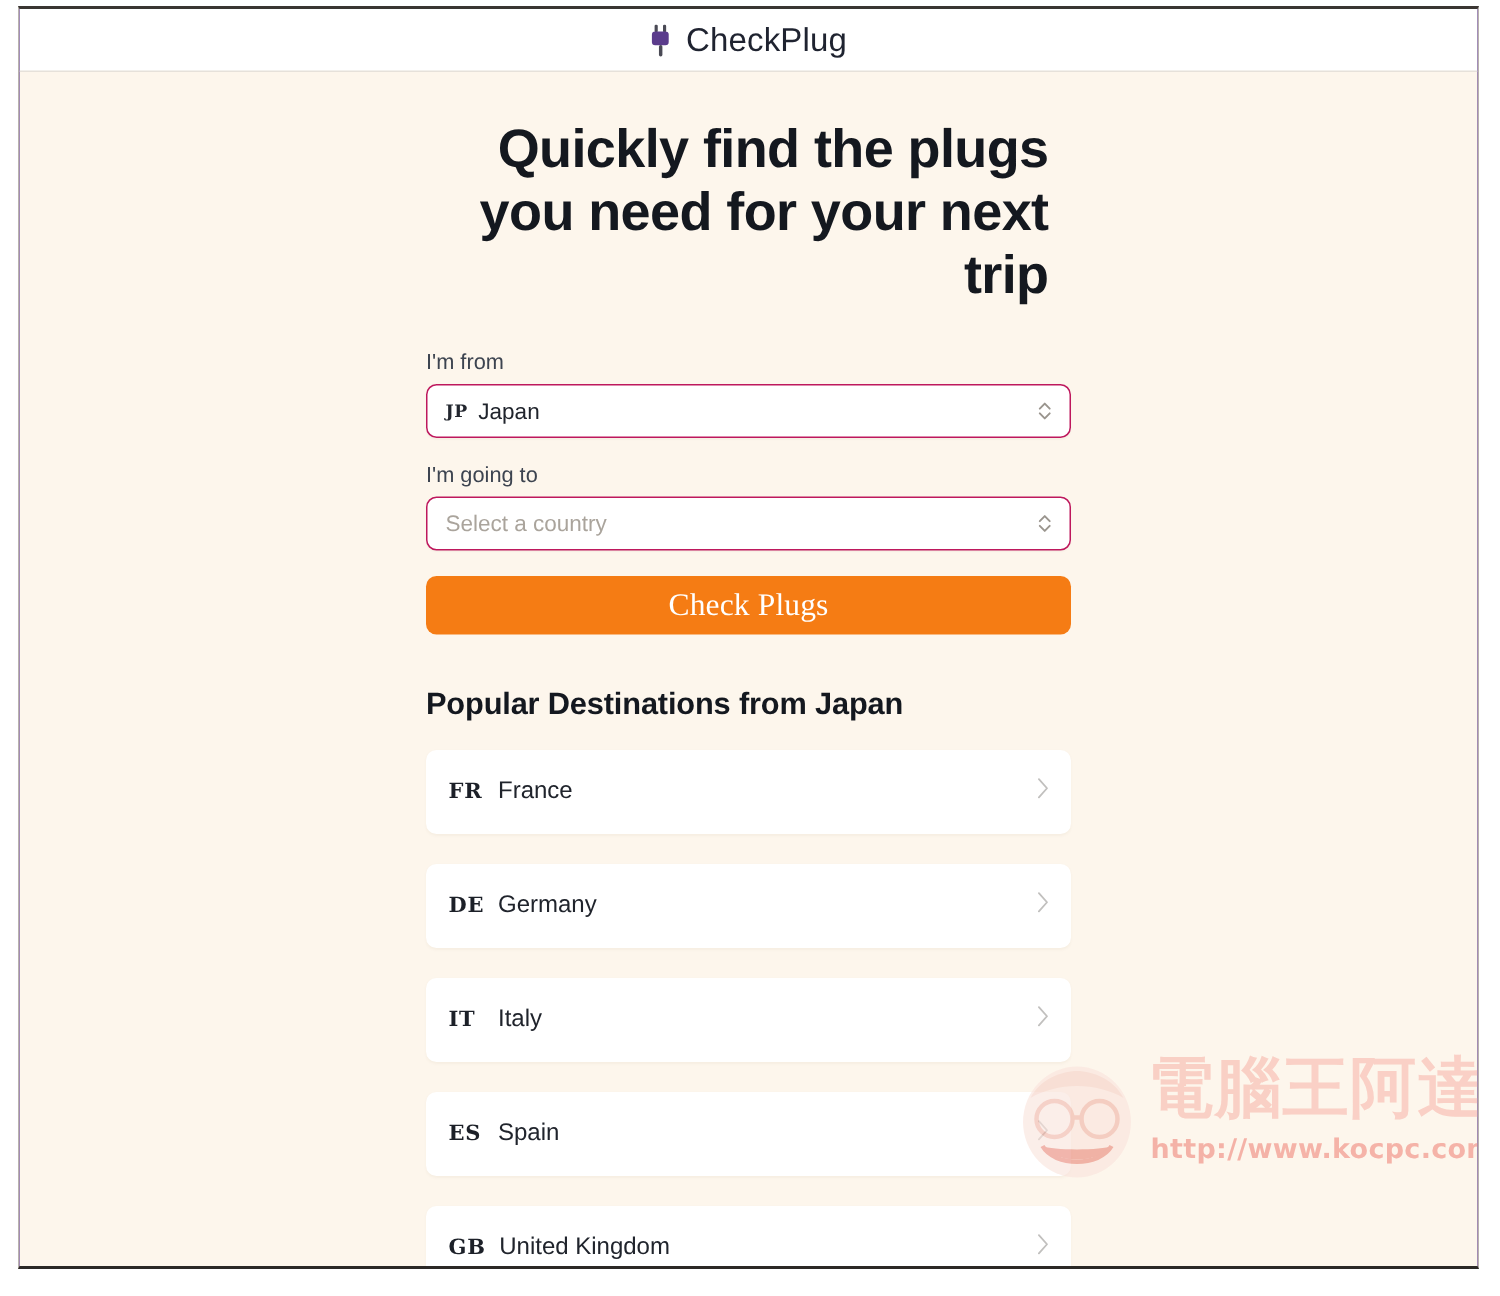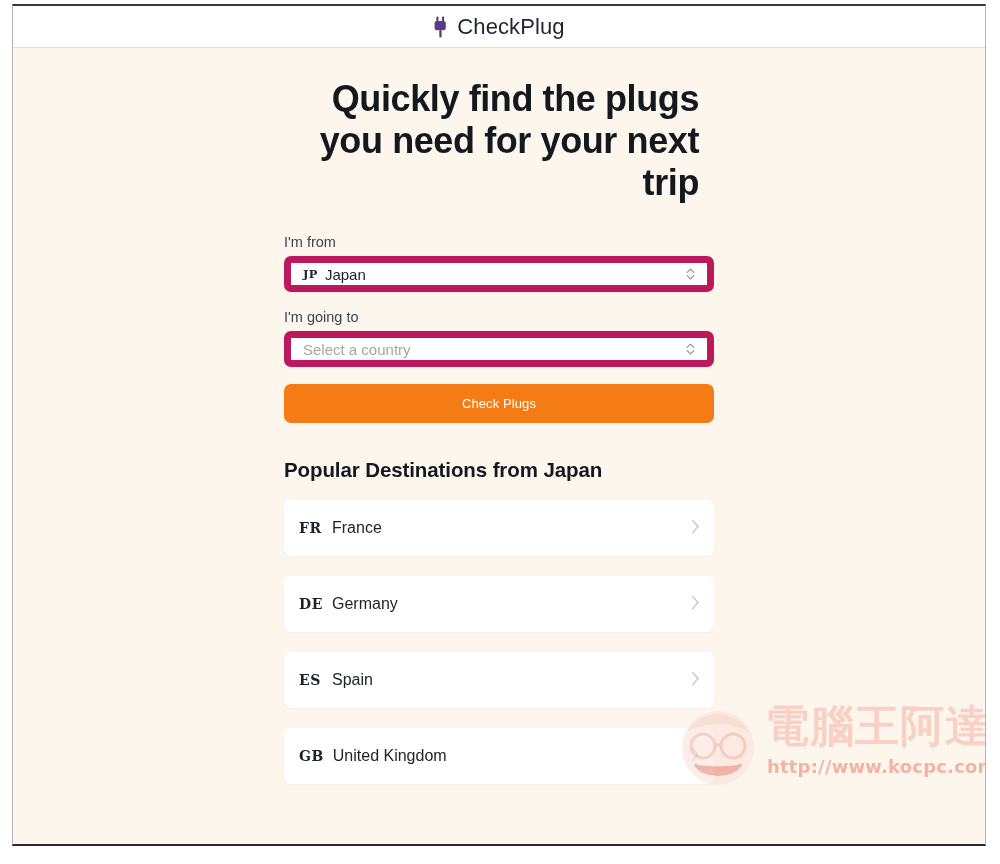--- a/index.html
+++ b/index.html
@@ -82,21 +82,21 @@
     font-size: 14.5px;
     color: #3d4450;
     margin-bottom: 6px;
     display: block;
   }
 
   .select-box {
     position: relative;
     height: 36px;
     background: #ffffff;
-    border: 7px solid #be185d;
+    border: 1px solid #be185d;
     border-radius: 7px;
     display: flex;
     align-items: center;
     padding: 0 12px;
     box-sizing: border-box;
     box-shadow: 0 1px 1px rgba(80,60,30,0.035);
   }
   .select-box + .field-label { margin-top: 17px; }
 
   .flag-code {
@@ -125,22 +125,22 @@
   }
 
   #check-button {
     margin-top: 17px;
     width: 100%;
     height: 39px;
     background: #f57c14;
     border: none;
     border-radius: 7px;
     color: #ffffff;
-    font-size: 13px;
-    font-family: Liberation Sans, sans-serif;
+    font-size: 21px;
+    font-family: Liberation Serif, serif;
     cursor: pointer;
     display: flex;
     align-items: center;
     justify-content: center;
     letter-spacing: .1px;
   }
 
   #popular-heading {
     margin-top: 35px;
     font-size: 20.5px;
@@ -294,20 +294,29 @@
         <div class="dest-card">
           <span class="dest-flag">DE</span>
           <span class="dest-name">Germany</span>
           <span>
             <svg class="chev" viewBox="0 0 9 15" aria-hidden="true">
                 <path d="M1.6 1.4L7.0 7.5L1.6 13.6" fill="none" stroke="#6d6a66" stroke-width="1.2" stroke-linecap="round" stroke-linejoin="round"></path>
               </svg>
           </span>
         </div>
 
+        <div class="dest-card">
+          <span class="dest-flag">IT</span>
+          <span class="dest-name">Italy</span>
+          <span>
+            <svg class="chev" viewBox="0 0 9 15" aria-hidden="true">
+                <path d="M1.6 1.4L7.0 7.5L1.6 13.6" fill="none" stroke="#6d6a66" stroke-width="1.2" stroke-linecap="round" stroke-linejoin="round"></path>
+              </svg>
+          </span>
+        </div>
 
         <div class="dest-card">
           <span class="dest-flag">ES</span>
           <span class="dest-name">Spain</span>
           <span>
             <svg class="chev" viewBox="0 0 9 15" aria-hidden="true">
                 <path d="M1.6 1.4L7.0 7.5L1.6 13.6" fill="none" stroke="#6d6a66" stroke-width="1.2" stroke-linecap="round" stroke-linejoin="round"></path>
               </svg>
           </span>
         </div>

